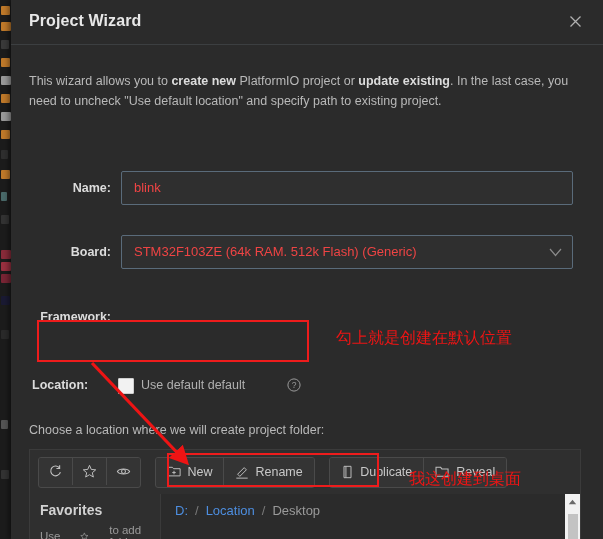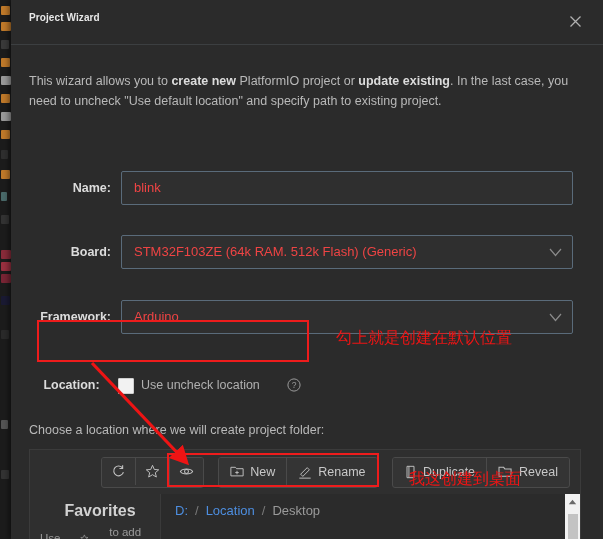--- a/index.html
+++ b/index.html
@@ -33,21 +33,21 @@
 
   
   #titlebar {
     position: relative;
     height: 44px;
     background: #2b2b2b;
     border-bottom: 1px solid #3c3f41;
   }
   #title-text {
     position: absolute; left: 18px; top: 12px;
-    font-size: 10px; font-weight: bold; color: #e8e8e8;
+    font-size: 16px; font-weight: bold; color: #e8e8e8;
     letter-spacing: .1px;
   }
   #close-btn {
     position: absolute; right: 10px; top: 4px;
     width: 36px; height: 34px;
     display: flex; align-items: center; justify-content: center;
     cursor: pointer;
   }
   #close-btn svg { display:block; }
 
@@ -90,21 +90,21 @@
   }
 
   #row-name  { top: 126px; }
   #row-board { top: 190px; }
   #row-fw    { top: 255px; }
 
   
   #row-location { position: absolute; left: 0; top: 320px; width: 592px; height: 40px; }
   #loc-label {
     position: absolute; left: 21px; top: 0; width: 89px;
-    text-align: center; padding-right: 10px; box-sizing: border-box;
+    text-align: left; padding-right: 10px; box-sizing: border-box;
     font-size: 12.5px; font-weight: bold; color: #dcdcdc; line-height: 40px;
   }
   #loc-checkbox {
     position: absolute; left: 107px; top: 13px;
     width: 14px; height: 14px;
     background: #f2f2f2;
     border: 1px solid #cfcfcf;
     border-radius: 1px;
     cursor: pointer;
   }
@@ -148,21 +148,20 @@
     border: 1px solid #3b3b3b;
     box-sizing: border-box;
     overflow: hidden;
   }
 
   
   #fb-toolbar {
     position: relative; height: 44px;
     padding: 7px 0 0 8px;
     box-sizing: border-box;
-    text-align: right;
   }
   .btn-group {
     display: inline-flex; vertical-align: top;
     background: #343434;
     border: 1px solid #4a4a4a;
     border-radius: 3px;
     overflow: hidden;
     margin-right: 10px;
     height: 29px;
   }
@@ -182,21 +181,21 @@
 
   
   #fb-sidebar {
     position: absolute; left: 0; top: 44px;
     width: 131px; height: 91px;
     background: #2f2f2f;
     border-right: 1px solid #3a3a3a;
     box-sizing: border-box;
     padding: 8px 0 0 10px;
   }
-  .sb-head { font-size: 16px; font-weight: bold; color: #d2d2d2; margin-bottom: 6px; text-align: center; }
+  .sb-head { font-size: 14px; font-weight: bold; color: #d2d2d2; margin-bottom: 6px; }
   .sb-sub  { font-size: 11.5px; color: #9a9a9a; margin-bottom: 14px; display:flex; align-items:center; gap:20px;}
 
   
   #fb-main {
     position: absolute; left: 131px; top: 44px;
     width: 421px; height: 91px;
     background: #2b2b2b;
     box-sizing: border-box;
   }
   #breadcrumb {
@@ -301,32 +300,26 @@
       <div class="field">
         <div class="val">STM32F103ZE (64k RAM. 512k Flash) (Generic)</div>
         <svg class="chev" width="13" height="9" viewBox="0 0 13 9">
           <path d="M1 1 L6.5 7.5 L12 1" stroke="#8a8a8a" stroke-width="1.2" fill="none"></path>
         </svg>
       </div>
     </div>
 
     <div class="form-row" id="row-fw">
       <div class="form-label" style="left:0;width:110px;">Framework:</div>
-      <div class="field">
-        <div class="val">Arduino</div>
-        <svg class="chev" width="13" height="9" viewBox="0 0 13 9">
-          <path d="M1 1 L6.5 7.5 L12 1" stroke="#8a8a8a" stroke-width="1.2" fill="none"></path>
-        </svg>
-      </div>
     </div>
 
     <div id="row-location">
       <div id="loc-label">Location:</div>
       <div id="loc-checkbox"></div>
-      <div id="loc-cb-text">Use uncheck location</div>
+      <div id="loc-cb-text">Use default default</div>
       <svg id="loc-help" viewBox="0 0 14 14">
         <circle cx="7" cy="7" r="6.1" stroke="#9a9a9a" stroke-width="1" fill="none"></circle>
         <text x="7" y="10.3" font-size="8.5" fill="#9a9a9a" text-anchor="middle" font-family="Liberation Sans, sans-serif">?</text>
       </svg>
     </div>
 
     <div id="choose-label">Choose a location where we will create project folder:</div>
 
     <div id="browser">
 

